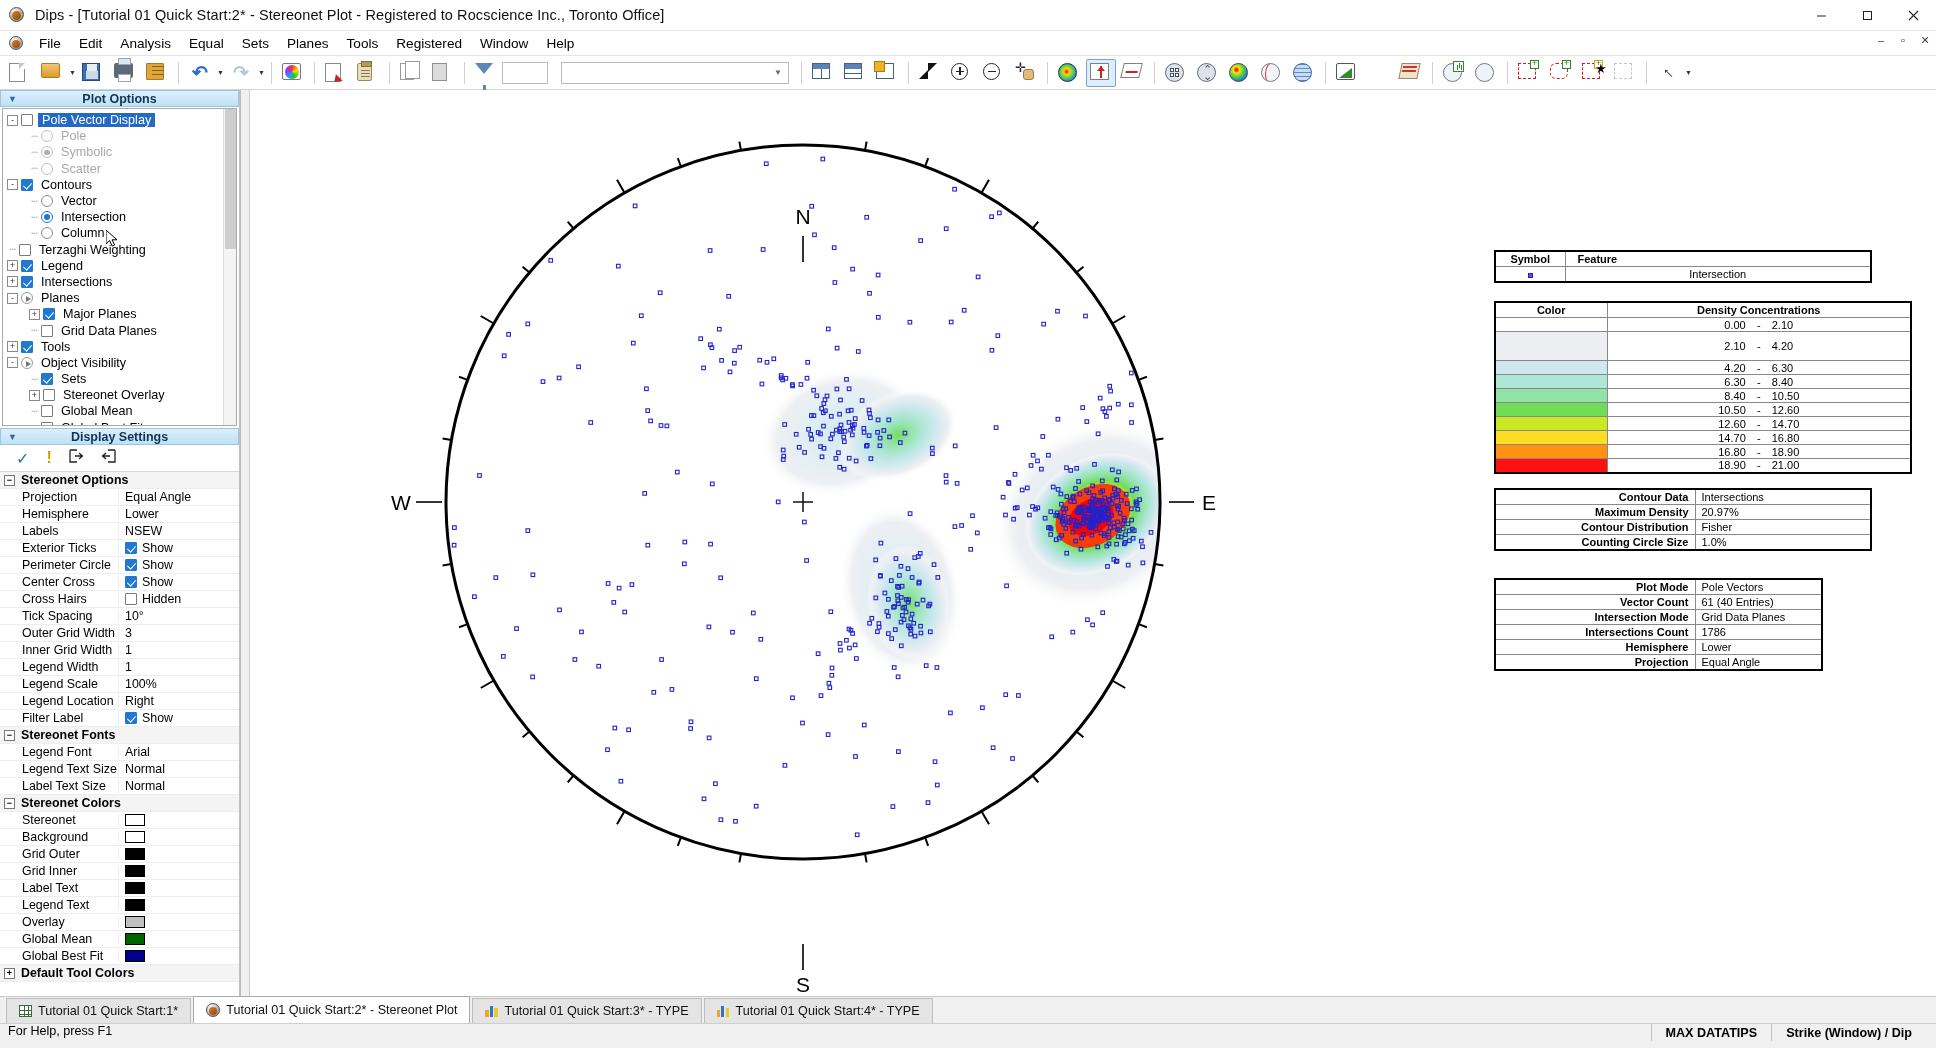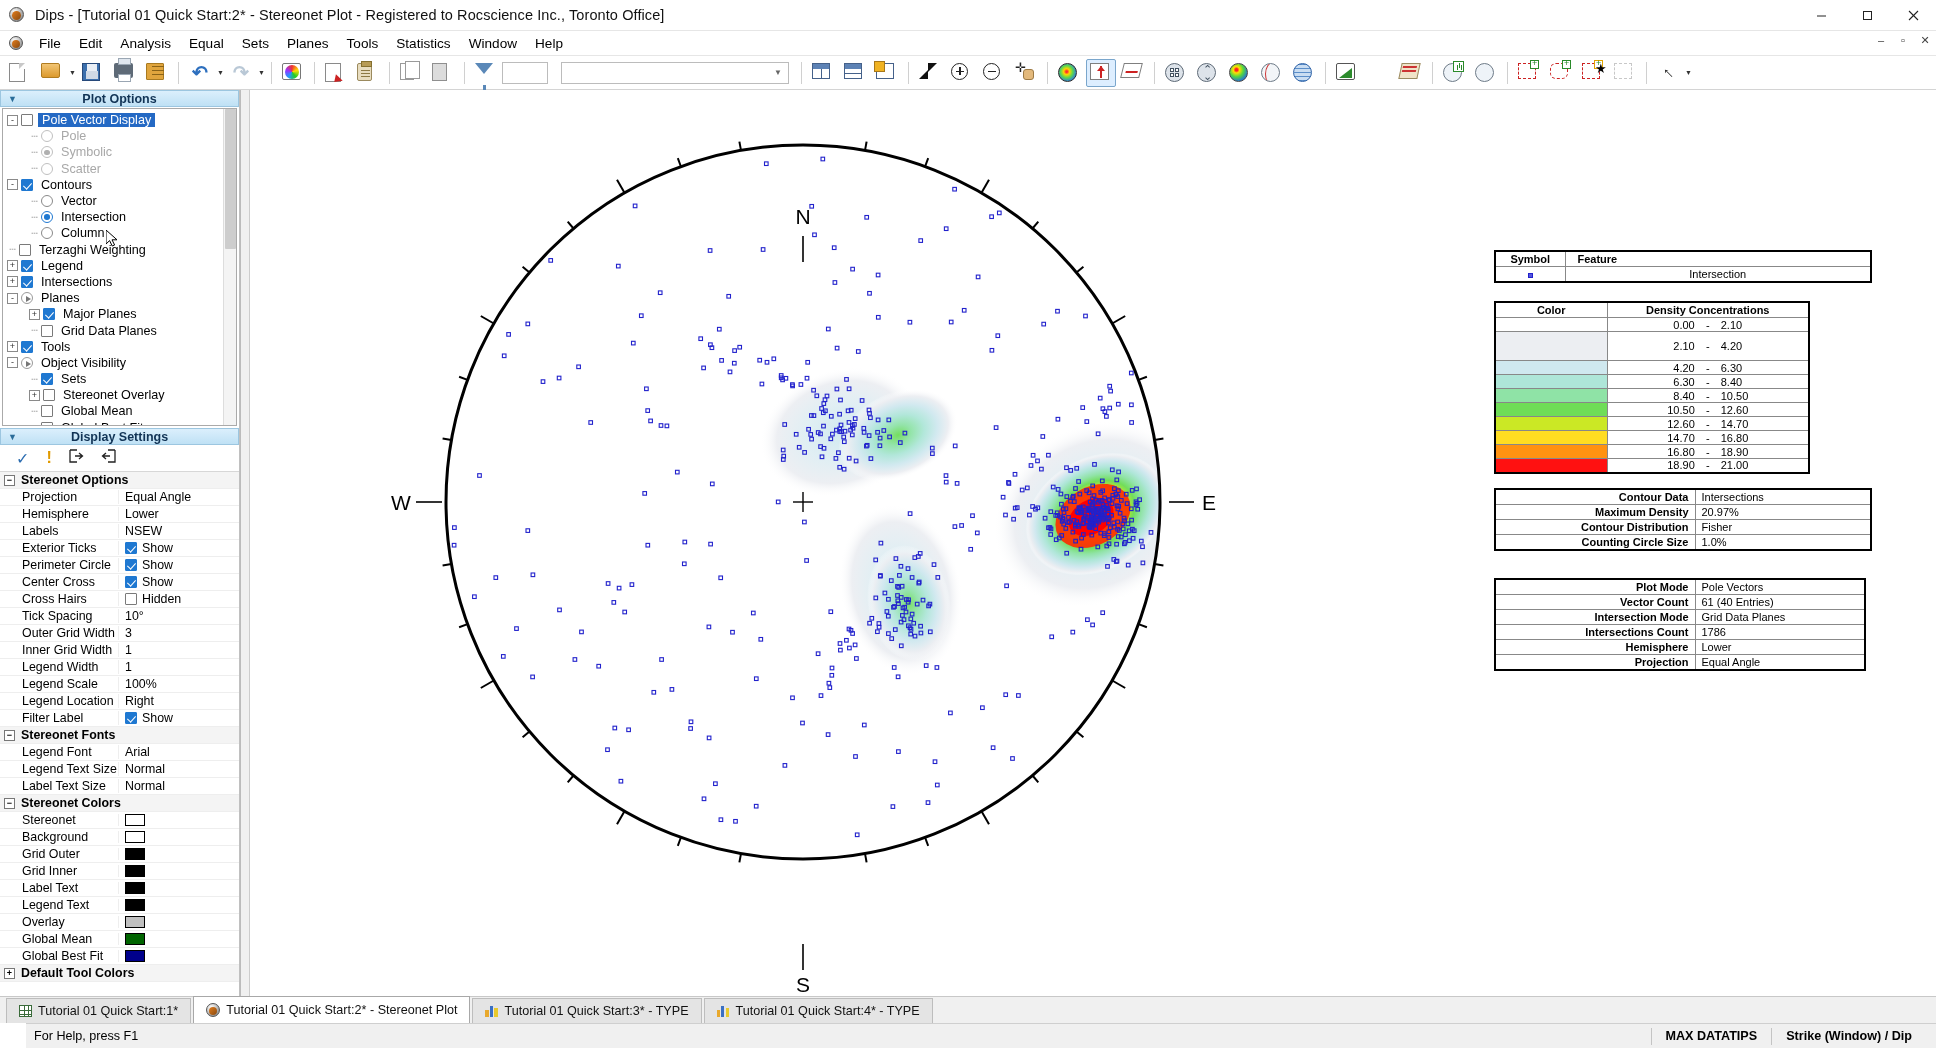--- a/index.html
+++ b/index.html
@@ -209,21 +209,21 @@
           background:#e4e4e4; border:1px solid #bdbdbd; border-bottom:none; font-size:12.6px;
           margin-right:2px; color:#111; }
   .dtab.active { background:#fff; border-color:#a8a8a8; height:27px; }
   .ti-grid { width:13px;height:12px;border:1.3px solid #3a6b3a;background:#fff;position:relative;}
   .ti-grid:after{content:"";position:absolute;left:0;top:3.5px;width:100%;height:1.1px;background:#3a6b3a;box-shadow:0 4px 0 #3a6b3a;}
   .ti-grid:before{content:"";position:absolute;left:4px;top:0;width:1.1px;height:100%;background:#3a6b3a;box-shadow:4px 0 0 #3a6b3a;}
   .ti-chart { width:13px;height:12px;position:relative; }
   .ti-chart i{position:absolute;bottom:0;width:3.4px;display:block;}
 
   .statusbar { height:25px; background:#f0f0f0; border-top:1px solid #cfcfcf; display:flex;
-               align-items:center; font-size:12.6px; flex:0 0 25px;margin-left:26px; }
+               font-size:12.6px; flex:0 0 25px; }
   .sb-left { padding-left:8px; flex:1; }
   .sb-cell { padding:0 14px; border-left:1px solid #c4c4c4; font-weight:bold; height:17px;
              display:flex; align-items:center; }
 </style>
 </head>
 <body>
 
 <div class="app">
 
   <div class="titlebar">
@@ -252,21 +252,21 @@
 
   <div class="menubar">
     <div class="globe-sm"></div>
     <div class="menu-item">File</div>
     <div class="menu-item">Edit</div>
     <div class="menu-item">Analysis</div>
     <div class="menu-item">Equal</div>
     <div class="menu-item">Sets</div>
     <div class="menu-item">Planes</div>
     <div class="menu-item">Tools</div>
-    <div class="menu-item">Statistics</div>
+    <div class="menu-item">Registered</div>
     <div class="menu-item">Window</div>
     <div class="menu-item">Help</div>
     <div class="mini-wins">
       <span>–</span>
       <span>▫</span>
       <span>✕</span>
     </div>
   </div>
 
   <div class="toolbar">
@@ -1501,21 +1501,21 @@
           </tr>
           <tr>
             <td style="text-align:center"><span style="display:inline-block;width:5px;height:5px;border:1.2px solid #2222cc;background:#5555dd"></span></td>
             <td style="text-align:center">Intersection</td>
           </tr>
         </tbody>
           </table>
       </div>
 
       <div class="lgd" style="left:1253px; top:211px;">
-        <table class="boxtbl" style="width:316px">
+        <table class="boxtbl" style="width:418px">
           <tbody>
               <tr>
             <th style="width:112px" class="hdrc">Color</th>
             <th class="hdrc">Density Concentrations</th>
           </tr>
           </tbody>
             <tbody id="density-body">
               <tr>
                 <td style="background:#ffffff;padding:0;height:14px"></td>
                 <td style="text-align:center;padding:0 6px;white-space:nowrap"><span style="display:inline-block;width:54px;text-align:right">0.00</span><span style="display:inline-block;width:26px;text-align:center">-</span><span style="display:inline-block;width:54px;text-align:left">2.10</span></td>
@@ -1577,21 +1577,21 @@
               </tr>
               <tr>
                 <td class="rlabel" style="width:200px">Counting Circle Size</td>
                 <td class="vcell">1.0%</td>
               </tr>
             </tbody>
           </table>
       </div>
 
       <div class="lgd" style="left:1253px; top:488px;">
-        <table class="boxtbl" style="width:372px">
+        <table class="boxtbl" style="width:329px">
             <tbody id="plotinfo-body">
               <tr>
                 <td class="rlabel" style="width:200px">Plot Mode</td>
                 <td class="vcell">Pole Vectors</td>
               </tr>
               <tr>
                 <td class="rlabel" style="width:200px">Vector Count</td>
                 <td class="vcell">61 (40 Entries)</td>
               </tr>
               <tr>

